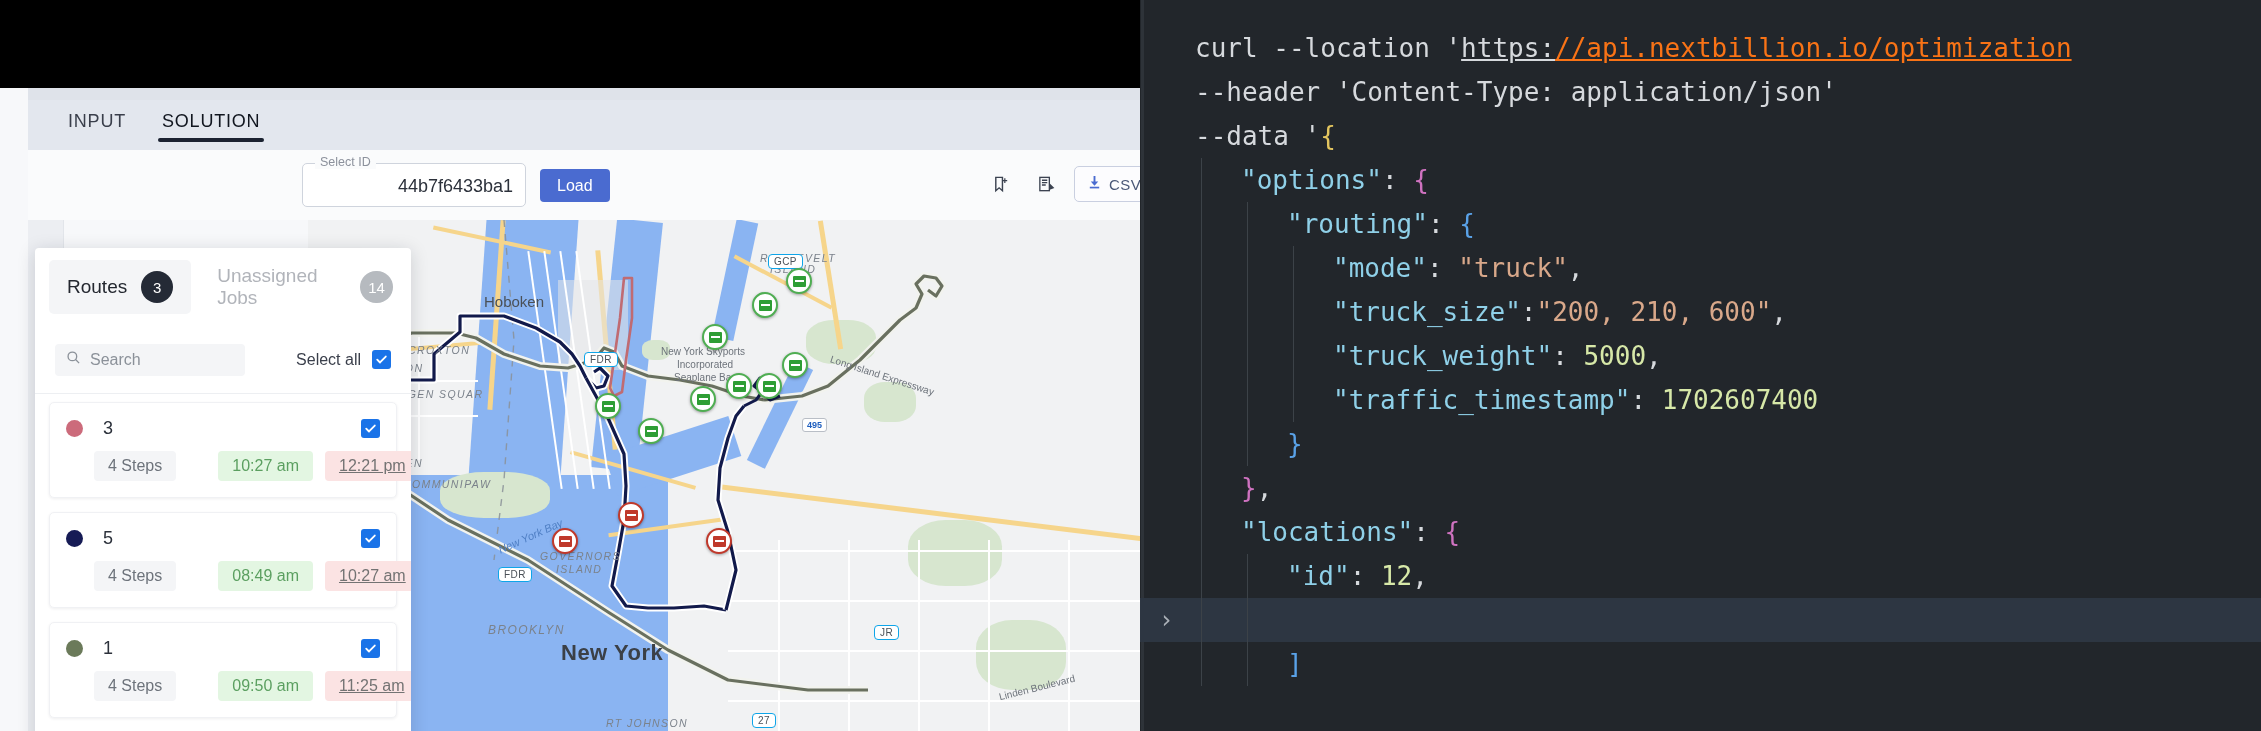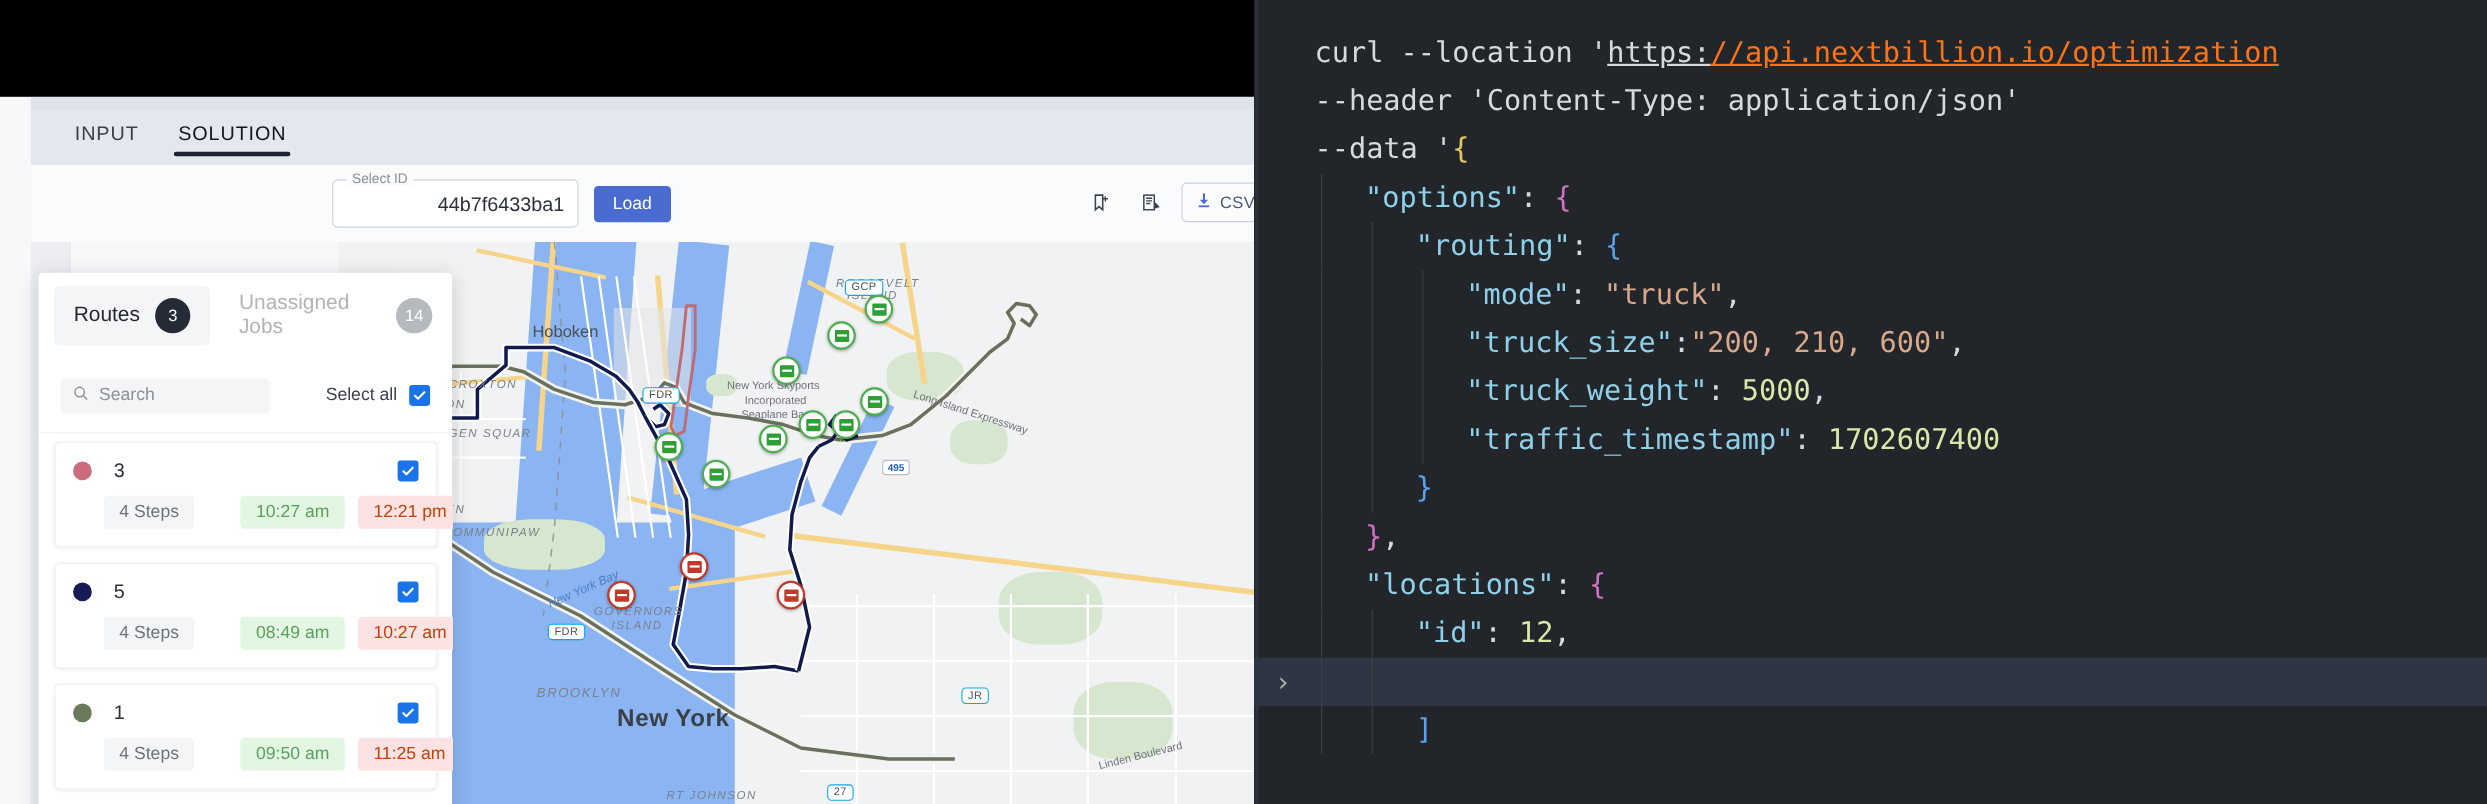--- a/index.html
+++ b/index.html
@@ -313,21 +313,21 @@
     padding-left: 28px;
   }
   .chip {
     border-radius: 4px;
     font-size: 16px;
     padding: 6px 14px;
     white-space: nowrap;
   }
   .chip-steps { background: #f4f5f7; color: #6d737b; }
   .chip-start { background: #e3f6e2; color: #5b9f60; margin-left: 42px; }
-  .chip-end   { background: #fbe3e3; color: #c2410c; margin-left: 12px; }
+  .chip-end   { background: #fbe3e3; color: #737373; margin-left: 12px; text-decoration: underline; }
 
   
   .code-panel {
     position: absolute; left: 1140px; top: 0;
     width: 1121px; height: 731px;
     background: #22262b;
     overflow: hidden;
   }
   .code-gutter-line {
     position: absolute; left: 1px; top: 0; bottom: 0;

